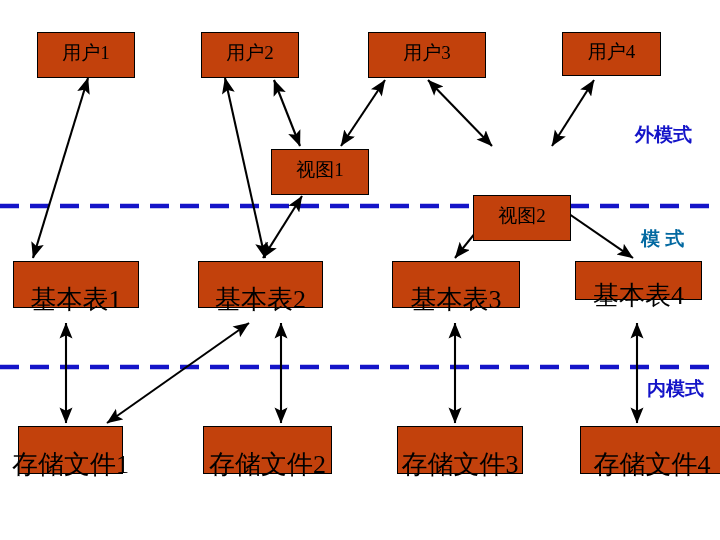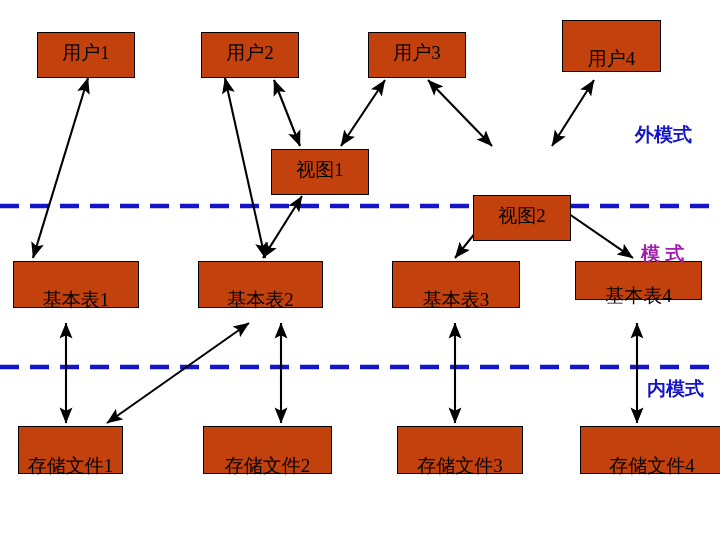--- a/index.html
+++ b/index.html
@@ -27,21 +27,21 @@
     z-index: 3;
   }
   .node .label {
     font-size: 19px;
     line-height: 1;
     white-space: nowrap;
     letter-spacing: 0px;
     position: relative;
     top: -3px;
   }
-  .node.wide .label { font-size: 19px; margin-top: 36px; }
+  .node.wide .label { font-size: 26px; margin-top: 36px; }
   .schema-label {
     position: absolute;
     color: #1414c8;
     font-family: "Liberation Sans", "DejaVu Sans", sans-serif;
     font-weight: bold;
     font-size: 19px;
     white-space: pre;
     z-index: 4;
   }
   svg.edges {
@@ -102,24 +102,24 @@
       </g>
   </svg>
 
   <div id="nodes-layer">
       <div class="node" style="left: 37px; top: 32px; width: 98px; height: 46px;">
         <span class="label">用户1</span>
       </div>
       <div class="node" style="left: 201px; top: 32px; width: 98px; height: 46px;">
         <span class="label">用户2</span>
       </div>
-      <div class="node" style="left: 368px; top: 32px; width: 98px; height: 46px;">
+      <div class="node" style="left: 368px; top: 32px; width: 118px; height: 46px;">
         <span class="label">用户3</span>
       </div>
-      <div class="node" style="left: 562px; top: 20px; width: 99px; height: 52px; align-items: flex-end;">
+      <div class="node" style="left: 562px; top: 32px; width: 99px; height: 44px;">
         <span class="label">用户4</span>
       </div>
       <div class="node" style="left: 271px; top: 149px; width: 98px; height: 46px;">
         <span class="label">视图1</span>
       </div>
       <div class="node" style="left: 473px; top: 149px; width: 98px; height: 46px; margin-top: 46px;">
         <span class="label">视图2</span>
       </div>
       <div class="node wide" style="left: 13px; top: 261px; width: 126px; height: 47px;">
         <span class="label">基本表1</span>
@@ -141,17 +141,17 @@
       </div>
       <div class="node wide" style="left: 397px; top: 426px; width: 126px; height: 48px;">
         <span class="label">存储文件3</span>
       </div>
       <div class="node wide" style="left: 580px; top: 426px; width: 144px; height: 48px;">
         <span class="label">存储文件4</span>
       </div>
     </div>
   <div id="labels-layer">
       <div class="schema-label" style="left: 635px; top: 122px; color: rgb(20, 20, 200);">外模式</div>
-      <div class="schema-label" style="left: 641px; top: 241px; color: #a21caf;">模 式</div>
+      <div class="schema-label" style="left: 641px; top: 226px; color: #0369a1;">模 式</div>
       <div class="schema-label" style="left: 647px; top: 376px; color: rgb(20, 20, 200);">内模式</div>
     </div>
 
 </div>
 
 </body></html>

